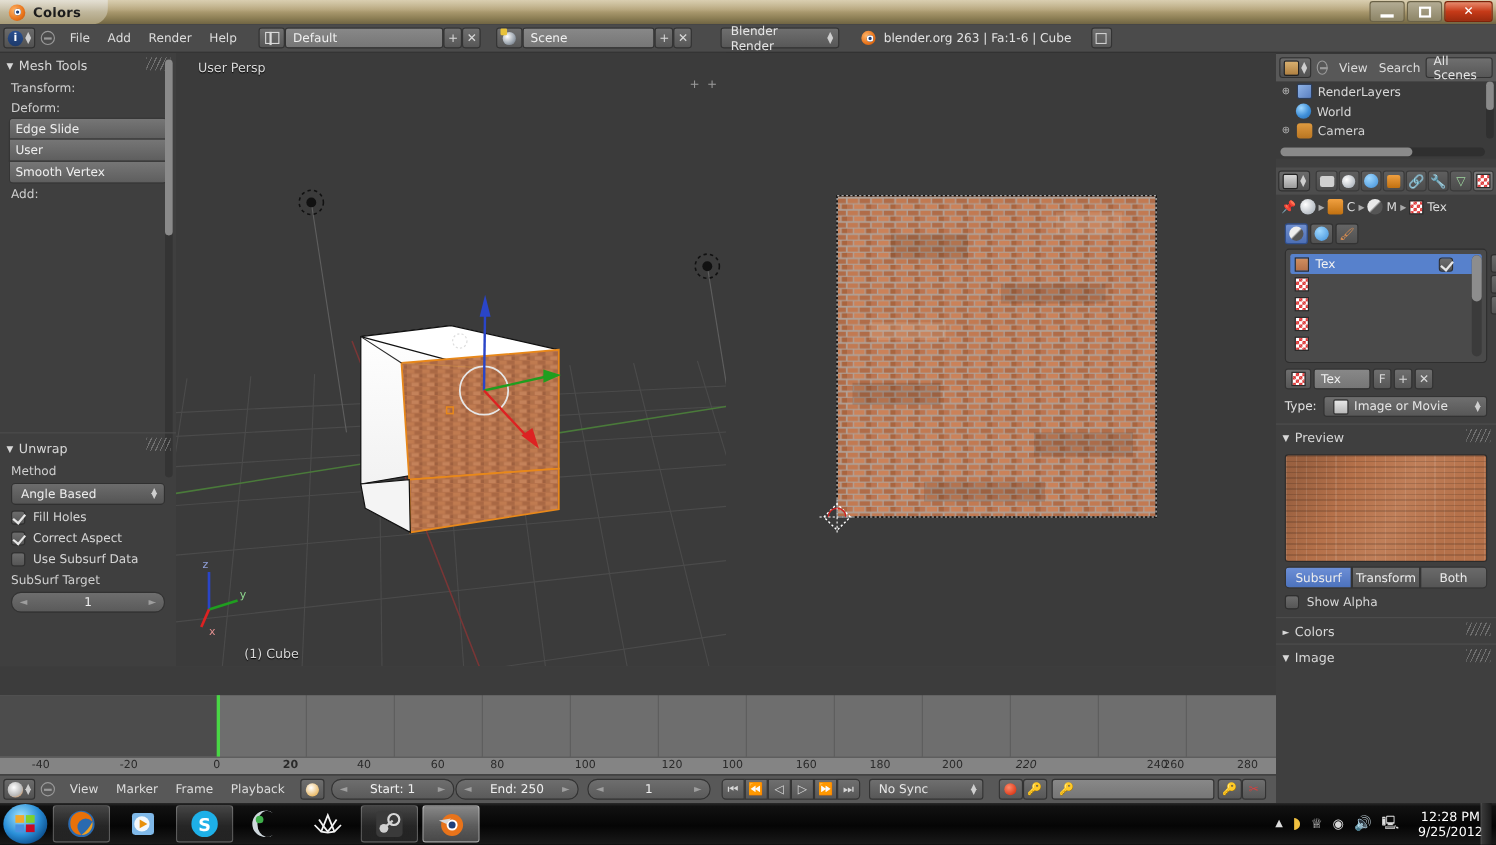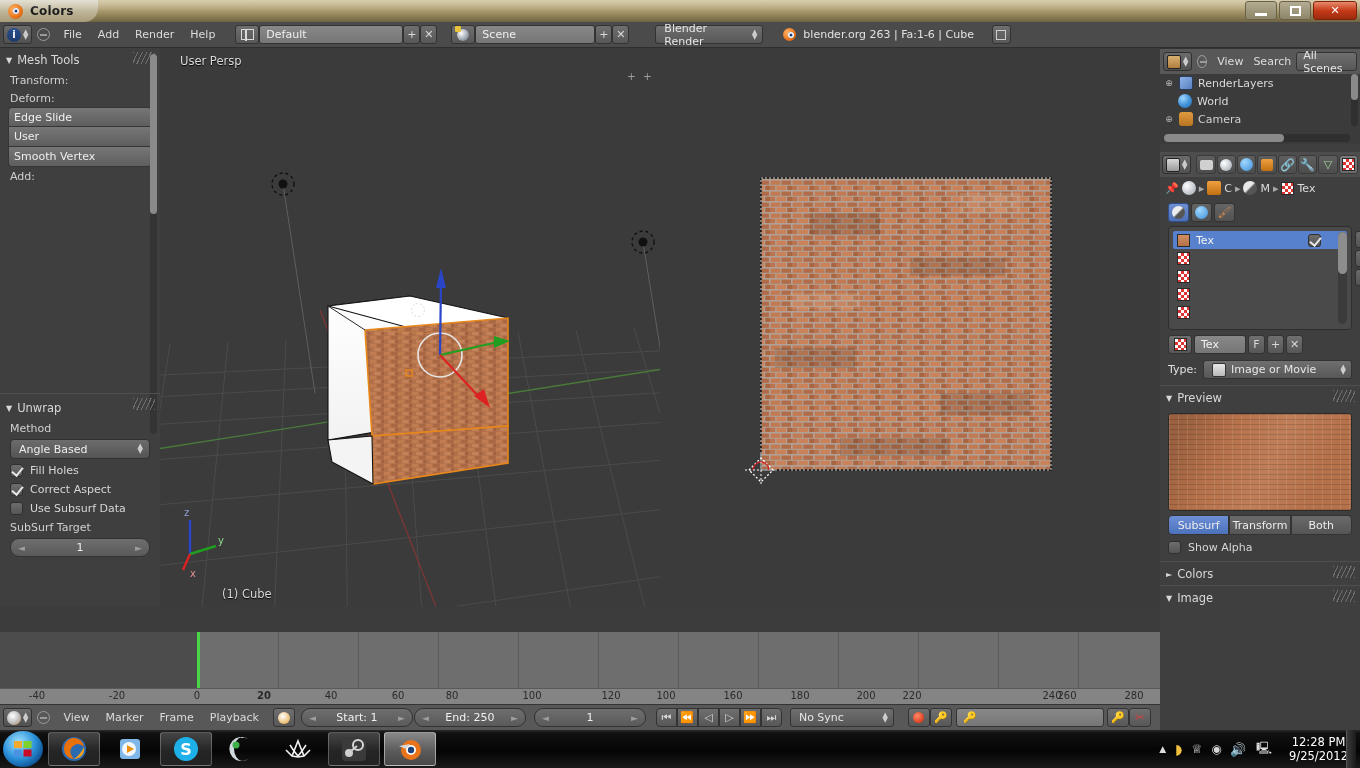--- a/index.html
+++ b/index.html
@@ -793,21 +793,21 @@
         <span class="tl-tick" style="left:264px;font-weight:bold;">20</span>
         <span class="tl-tick" style="left:331px;">40</span>
         <span class="tl-tick" style="left:398px;">60</span>
         <span class="tl-tick" style="left:452px;">80</span>
         <span class="tl-tick" style="left:532px;">100</span>
         <span class="tl-tick" style="left:599px;margin-left:12px;">120</span>
         <span class="tl-tick" style="left:666px;">100</span>
         <span class="tl-tick" style="left:733px;">160</span>
         <span class="tl-tick" style="left:800px;">180</span>
         <span class="tl-tick" style="left:866px;">200</span>
-        <span class="tl-tick" style="left:912px;">220</span>
+        <span class="tl-tick" style="left:933px;font-style:italic;">220</span>
         <span class="tl-tick" style="left:1052px;">240</span>
         <span class="tl-tick" style="left:1067px;">260</span>
         <span class="tl-tick" style="left:1134px;">280</span>
       </div>
 
       <div class="area-header" style="left:0;top:98px;width:1160px;">
         <div class="hdr-editor-btn">
           <span class="icon-sq" style="border-radius:50%;background:radial-gradient(circle at 40% 35%,#fff,#b8b8b8 60%,#e88020);"></span>
           <span class="spin-arrows">
               <span>▲</span>

